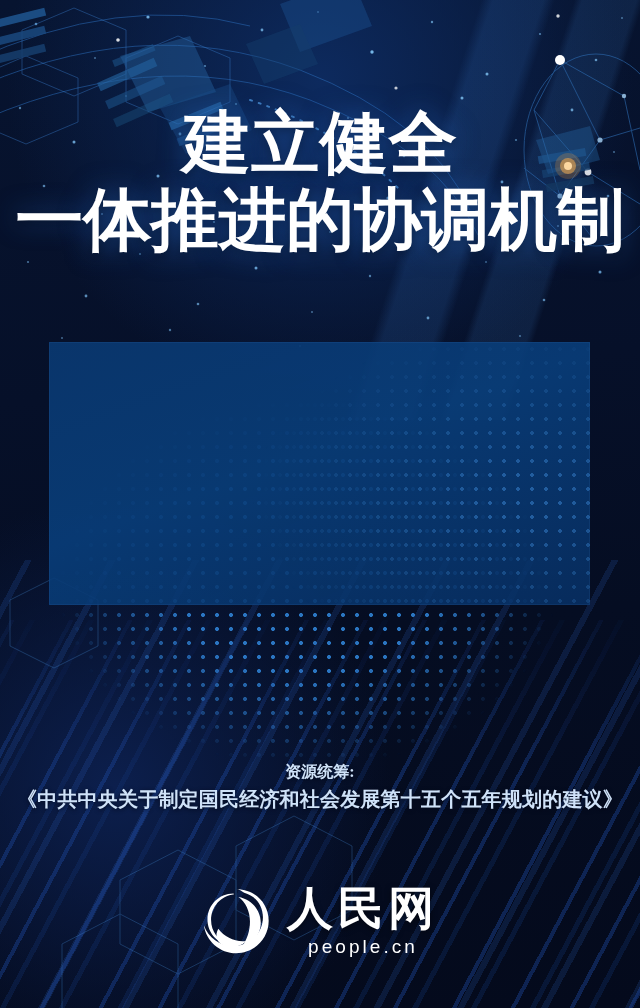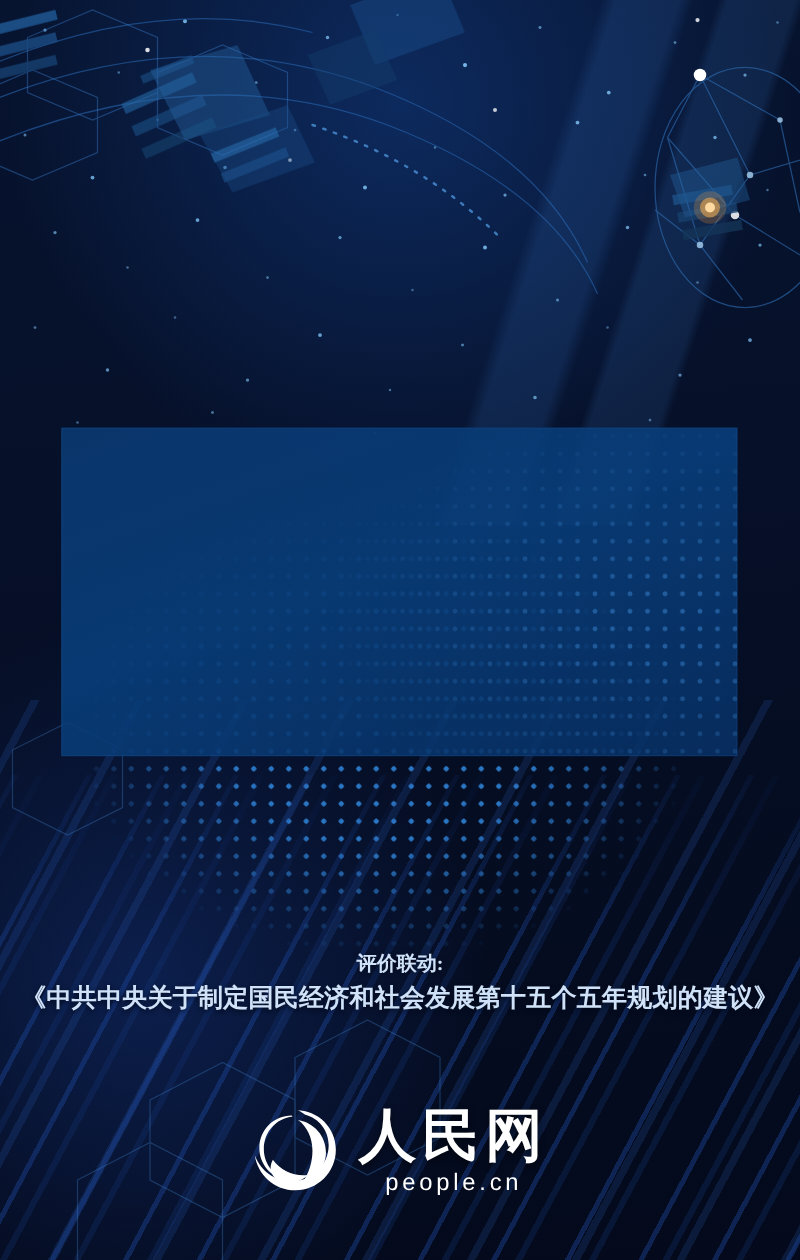--- a/index.html
+++ b/index.html
@@ -109,21 +109,21 @@
     font-family:"Liberation Serif","DejaVu Serif",serif;
     color:#cfe2f8; font-weight:bold;
     text-shadow:0 1px 4px rgba(0,8,26,.85);
   }
   #source-label { font-size:16px; line-height:24px; }
   #source-title { font-size:20px; line-height:30px; letter-spacing:.01em; }
 
   
   #logo {
     position:absolute; left:0; top:884px; width:640px;
-    display:flex; align-items:center; justify-content:center; gap:14px;
+    display:flex; align-items:flex-end; justify-content:center; gap:14px;
   }
   #logo-mark { width:72px; height:72px; flex:none; }
   #logo-words { display:flex; flex-direction:column; align-items:center; }
   #logo-cn {
     font-size:46px; line-height:50px; color:#fff; font-weight:bold;
     letter-spacing:.10em;
     font-family:"Liberation Serif","DejaVu Serif",serif;
     text-shadow:0 2px 6px rgba(0,0,0,.5);
   }
   #logo-en {
@@ -274,24 +274,28 @@
       <polygon points="236,846 294,816 352,846 352,910 294,940 236,910"></polygon>
       <polygon points="62,944 120,914 178,944 178,1008 120,1038 62,1008"></polygon>
       <polygon points="10,600 54,578 98,600 98,646 54,668 10,646"></polygon>
     </g>
   </svg>
 
   <div id="panel">
     <div id="panel-dots"></div>
   </div>
 
+  <div id="title-block">
+    <div class="title-line" id="title-line-1">建立健全</div>
+    <div class="title-line" id="title-line-2">一体推进的协调机制</div>
+  </div>
 
 
   <div id="source">
-    <div id="source-label">评价联动:</div>
+    <div id="source-label">资源统筹:</div>
     <div id="source-title">《中共中央关于制定国民经济和社会发展第十五个五年规划的建议》</div>
   </div>
 
   <div id="logo">
     <svg id="logo-mark" viewBox="0 0 100 100">
       <path fill="#ffffff" d="M50,3 C74,3 94,22 94,47 C94,72 74,92 49,92 C26,92 7,75 4,53 C10,70 26,82 45,82 C68,82 86,64 86,42 C86,25 75,12 60,8 C56,5 53,3 50,3 Z"></path>
       <path fill="#ffffff" d="M46,10 C28,12 14,27 14,46 C14,62 24,75 39,80 C22,78 9,63 9,45 C9,25 25,9 45,9 Z"></path>
       <path fill="#ffffff" d="M52,14 C70,17 83,32 83,50 C83,66 72,79 57,83 C64,73 68,61 68,48 C68,34 62,21 52,14 Z"></path>
       <path fill="#ffffff" d="M24,58 C33,70 48,77 63,75 C54,84 40,86 29,80 C22,76 19,67 24,58 Z"></path>
     </svg>

